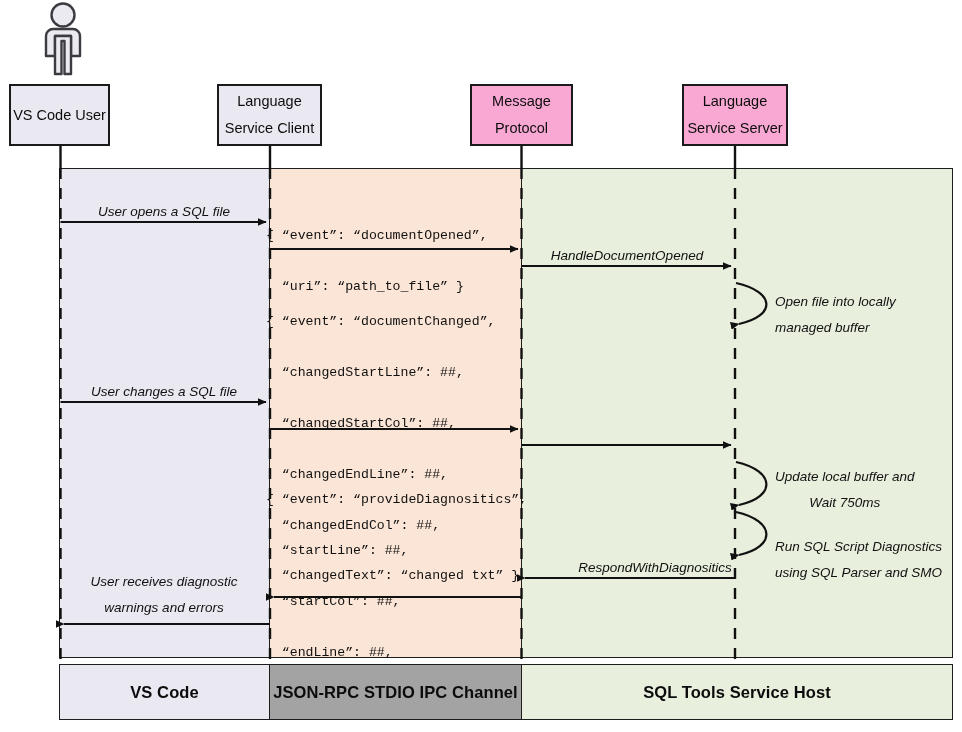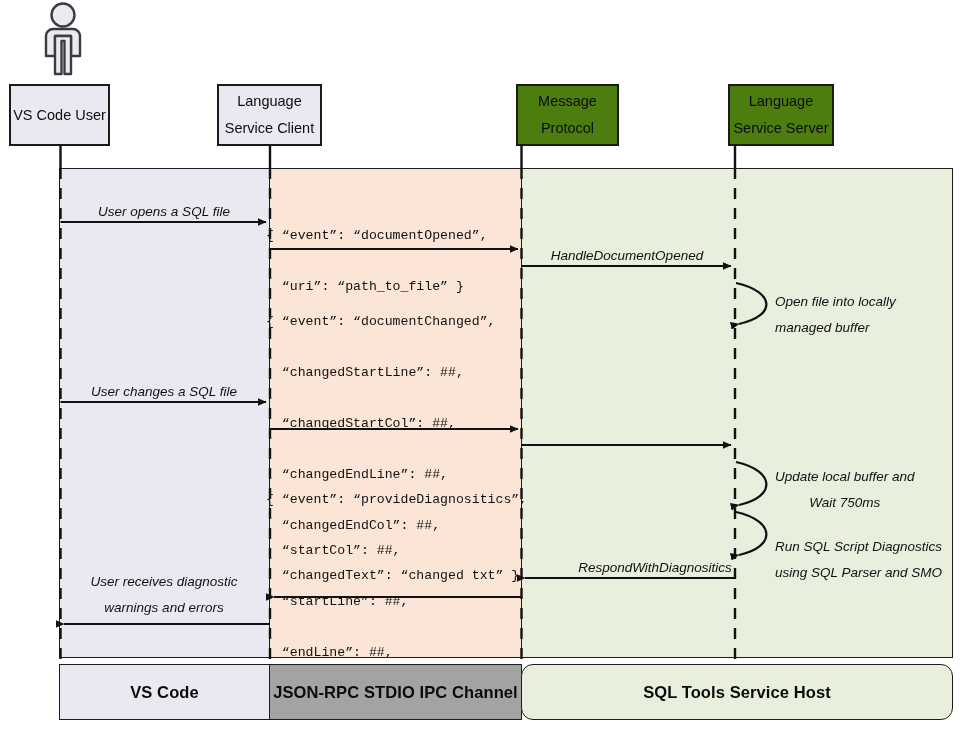--- a/index.html
+++ b/index.html
@@ -7,36 +7,36 @@
   #stage{position:relative;width:962px;height:732px;overflow:hidden;background:#fff;}
 
   
   .actor{position:absolute;}
 
   
   .pbox{position:absolute;border:2px solid #1a1a1a;box-sizing:border-box;
         display:flex;flex-direction:column;align-items:center;justify-content:center;
         font-size:14.5px;line-height:1.85;color:#0d0d0d;text-align:center;}
   .pbox.lav{background:#eae8f0;}
-  .pbox.grn{background:#4d7c0f;margin-left:46px;}
+  .pbox.grn{background:#f9a8d4;}
   .pbox span{display:block;white-space:nowrap;}
 
   
   .band{position:absolute;box-sizing:border-box;border:1.6px solid #1d1d1d;}
   .band.lav{background:#eae8f0;}
   .band.peach{background:#fbe5d6;}
   .band.grn{background:#e8efdd;}
 
   
   .fbox{position:absolute;box-sizing:border-box;border:1.6px solid #1d1d1d;
         display:flex;align-items:center;justify-content:center;
         font-size:16.5px;font-weight:bold;color:#0b0b0b;letter-spacing:.1px;}
   .fbox.lav{background:#eae8f0;}
   .fbox.peach{background:#a3a3a3;}
-  .fbox.grn{background:#e8efdd;border-radius:12px;}
+  .fbox.grn{background:#e8efdd;}
 
   
   .msglabel{position:absolute;font-style:italic;font-size:13.5px;color:#111;
             text-align:center;line-height:1.95;white-space:nowrap;}
   .notelabel{position:absolute;font-style:italic;font-size:13.5px;color:#111;
              line-height:1.95;white-space:nowrap;}
   .json{position:absolute;font-family:"Liberation Mono",monospace;
         font-size:13.2px;color:#111;line-height:1.0;white-space:pre;}
   .json div{height:24.4px;line-height:24.4px;}
 
@@ -169,22 +169,22 @@
     <div>{ “event”: “documentChanged”,</div>
     <div>  “changedStartLine”: ##,</div>
     <div>  “changedStartCol”: ##,</div>
     <div>  “changedEndLine”: ##,</div>
     <div>  “changedEndCol”: ##,</div>
     <div>  “changedText”: “changed txt” }</div>
   </div>
 
   <div class="json" style="left:266px;top:462px;">
     <div>{ “event”: “provideDiagnositics”,</div>
+    <div>  “startLine”: ##,</div>
     <div>  “startCol”: ##,</div>
-    <div>  “startLine”: ##,</div>
     <div>  “endLine”: ##,</div>
     <div>  “endCol”: ##,</div>
     
   </div>
 
   <div class="fbox lav" style="left:59px;  top:664px; width:211px; height:56px;">
     <span>VS Code</span>
   </div>
   <div class="fbox peach" style="left:269px; top:664px; width:253px; height:56px;">
     <span>JSON-RPC STDIO IPC Channel</span>

